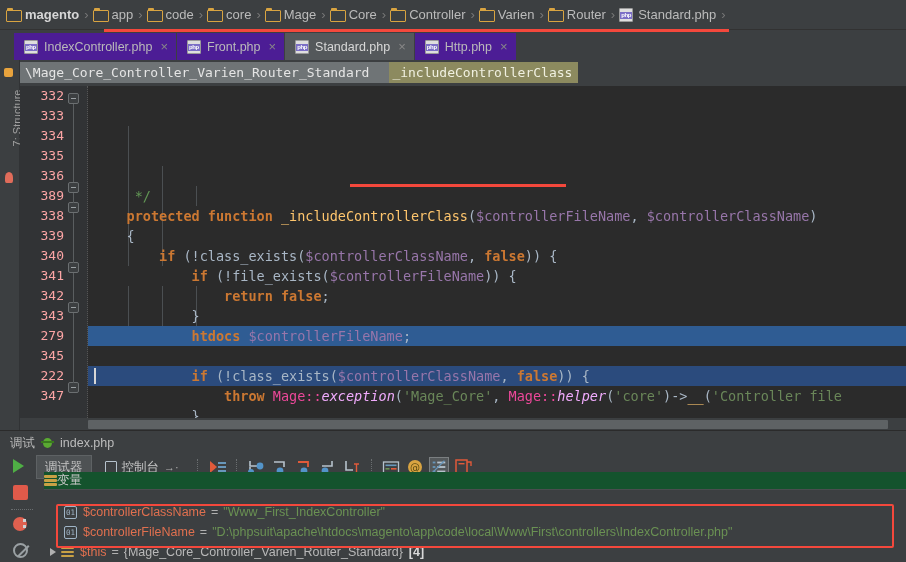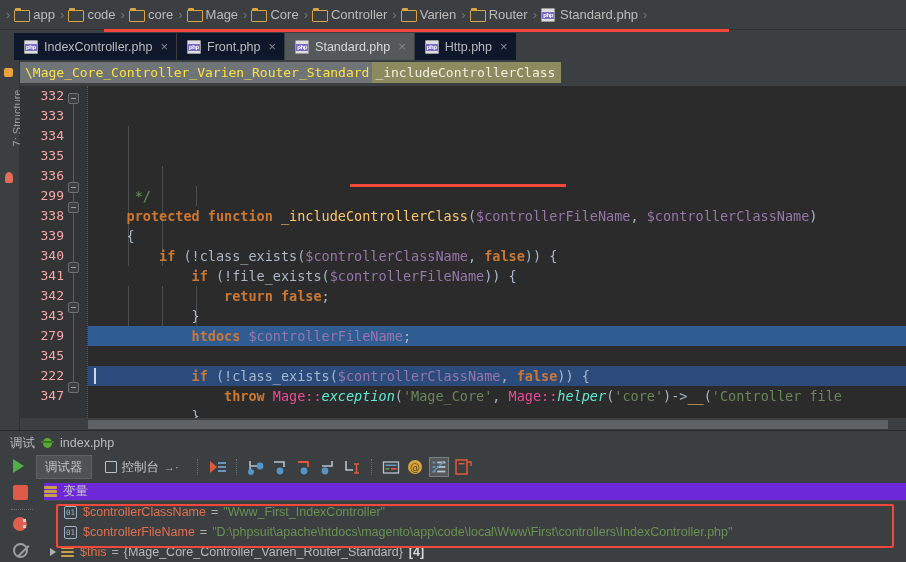--- a/index.html
+++ b/index.html
@@ -62,21 +62,21 @@
   
   .tab-bar {
     position: absolute; left: 0; top: 32px; width: 906px; height: 28px;
     background: #3c3f41;
     display: flex; align-items: flex-end;
     padding-left: 14px;
   }
   .etab {
     display: flex; align-items: center; height: 27px;
     padding: 0 8px 0 10px; font-size: 12.5px; color: #bababa;
-    background: #0f172a; border-right: 1px solid #3c3f41;
+    background: #4c1d95; border-right: 1px solid #3c3f41;
     white-space: nowrap;
   }
   .etab.active { background: #54585b; color: #d8d8d8; }
   .etab .php-ico { margin-right: 6px; }
   .etab .x {
     margin-left: 8px; color: #888; font-size: 13px; line-height: 1;
   }
 
   
   .side-strip {
@@ -98,23 +98,23 @@
     background: #e06c5a; border-radius: 50% 50% 20% 20%;
   }
 
   
   .navbar {
     position: absolute; left: 20px; top: 60px; width: 886px; height: 24px;
     background: #3c3f41; display: flex; align-items: center;
   }
   .nav-class {
     height: 21px; display: flex; align-items: center;
-    background: #6f7476; color: #fde047;
+    background: #6f7476; color: #e5e5e5;
     font-family: "DejaVu Sans Mono", monospace; font-size: 13px;
-    padding: 0 3px 0 5px;
+    padding: 0 20px 0 5px;
   }
   .nav-method {
     height: 21px; display: flex; align-items: center;
     background: #8c8a5f; color: #f0f0e0;
     font-family: "DejaVu Sans Mono", monospace; font-size: 13px;
     padding: 0 6px 0 3px;
   }
 
   
   .editor {
@@ -160,21 +160,21 @@
   .caret {
     position: absolute; left: 6px; top: 2px; width: 2px; height: 16px;
     background: #d6d6d6;
   }
   .ind-guide {
     position: absolute; width: 1px; background: #4b4f52;
   }
 
   .kw   { color: #cc7832; font-weight: bold; }
   .fn   { color: #ffc66d; }
-  .fni  { color: #5eead4; font-style: italic; }
+  .fni  { color: #f0abfc; font-style: italic; }
   .var  { color: #9876aa; }
   .str  { color: #6a8759; margin-top: 32px; }
   .txt  { color: #ec4899; }
   .cmt  { color: #629755; }
   .punc { color: #a9b7c6; }
 
   
   .h-scroll {
     position: absolute; left: 20px; top: 418px; width: 886px; height: 12px;
     background: #3c3f41;
@@ -252,23 +252,23 @@
     position: absolute; left: 3px; top: 90px;
     width: 15px; height: 15px; border: 2px solid #9aa0a3; border-radius: 50%;
   }
   .mute-ico::after {
     content: ""; position: absolute; left: 1px; top: 5px;
     width: 15px; height: 2px; background: #9aa0a3;
     transform: rotate(-45deg); transform-origin: center;
   }
 
   .vars-header {
-    position: absolute; left: 44px; top: 52px; width: 862px; height: 18px;
-    display: flex; align-items: center; gap: 6px;
-    background: #6d28d9;
+    position: absolute; left: 44px; top: 41px; width: 862px; height: 18px;
+    display: flex; align-items: center; 
+    background: #14532d;
     font-size: 12.5px; color: #c8c8c8;
     border-bottom: 1px solid #4a4d4f;
   }
   .stack-ico {
     width: 13px; height: 11px; position: relative; display: inline-block;
   }
   .stack-ico i {
     position: absolute; left: 0; width: 13px; height: 2.5px;
     background: #c8a145; border-radius: 1px;
   }
@@ -307,20 +307,24 @@
     position: absolute; left: 56px; top: 504px; width: 838px; height: 44px;
     border: 2px solid #f4483c; border-radius: 2px;
     pointer-events: none;
   }
 </style>
 </head>
 <body>
 
 <div class="crumb-bar">
   <div id="crumbs" style="display:flex;align-items:center;">
+      <div class="crumb first">
+        <span class="folder-ico"></span>
+        <span class="crumb-label">magento</span>
+      </div>
       <span class="crumb-sep">›</span>
       <div class="crumb">
         <span class="folder-ico"></span>
         <span class="crumb-label">app</span>
       </div>
       <span class="crumb-sep">›</span>
       <div class="crumb">
         <span class="folder-ico"></span>
         <span class="crumb-label">code</span>
       </div>
@@ -401,21 +405,21 @@
 </div>
 
 <div class="editor">
   <div class="gutter">
     <div class="gutter-rows" id="gutter-rows">
         <div class="gnum">332</div>
         <div class="gnum">333</div>
         <div class="gnum">334</div>
         <div class="gnum">335</div>
         <div class="gnum">336</div>
-        <div class="gnum">299</div>
+        <div class="gnum">389</div>
         <div class="gnum">338</div>
         <div class="gnum">339</div>
         <div class="gnum">340</div>
         <div class="gnum">341</div>
         <div class="gnum">342</div>
         <div class="gnum">343</div>
         <div class="gnum">279</div>
         <div class="gnum">345</div>
         <div class="gnum">222</div>
         <div class="gnum">347</div>

